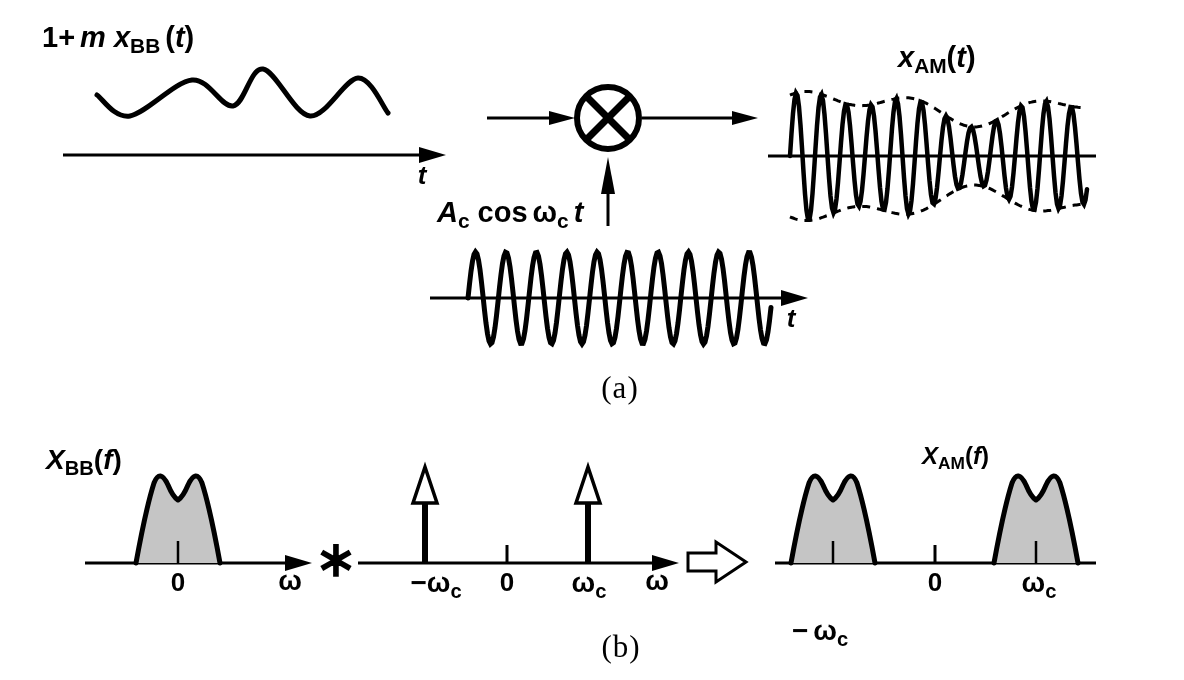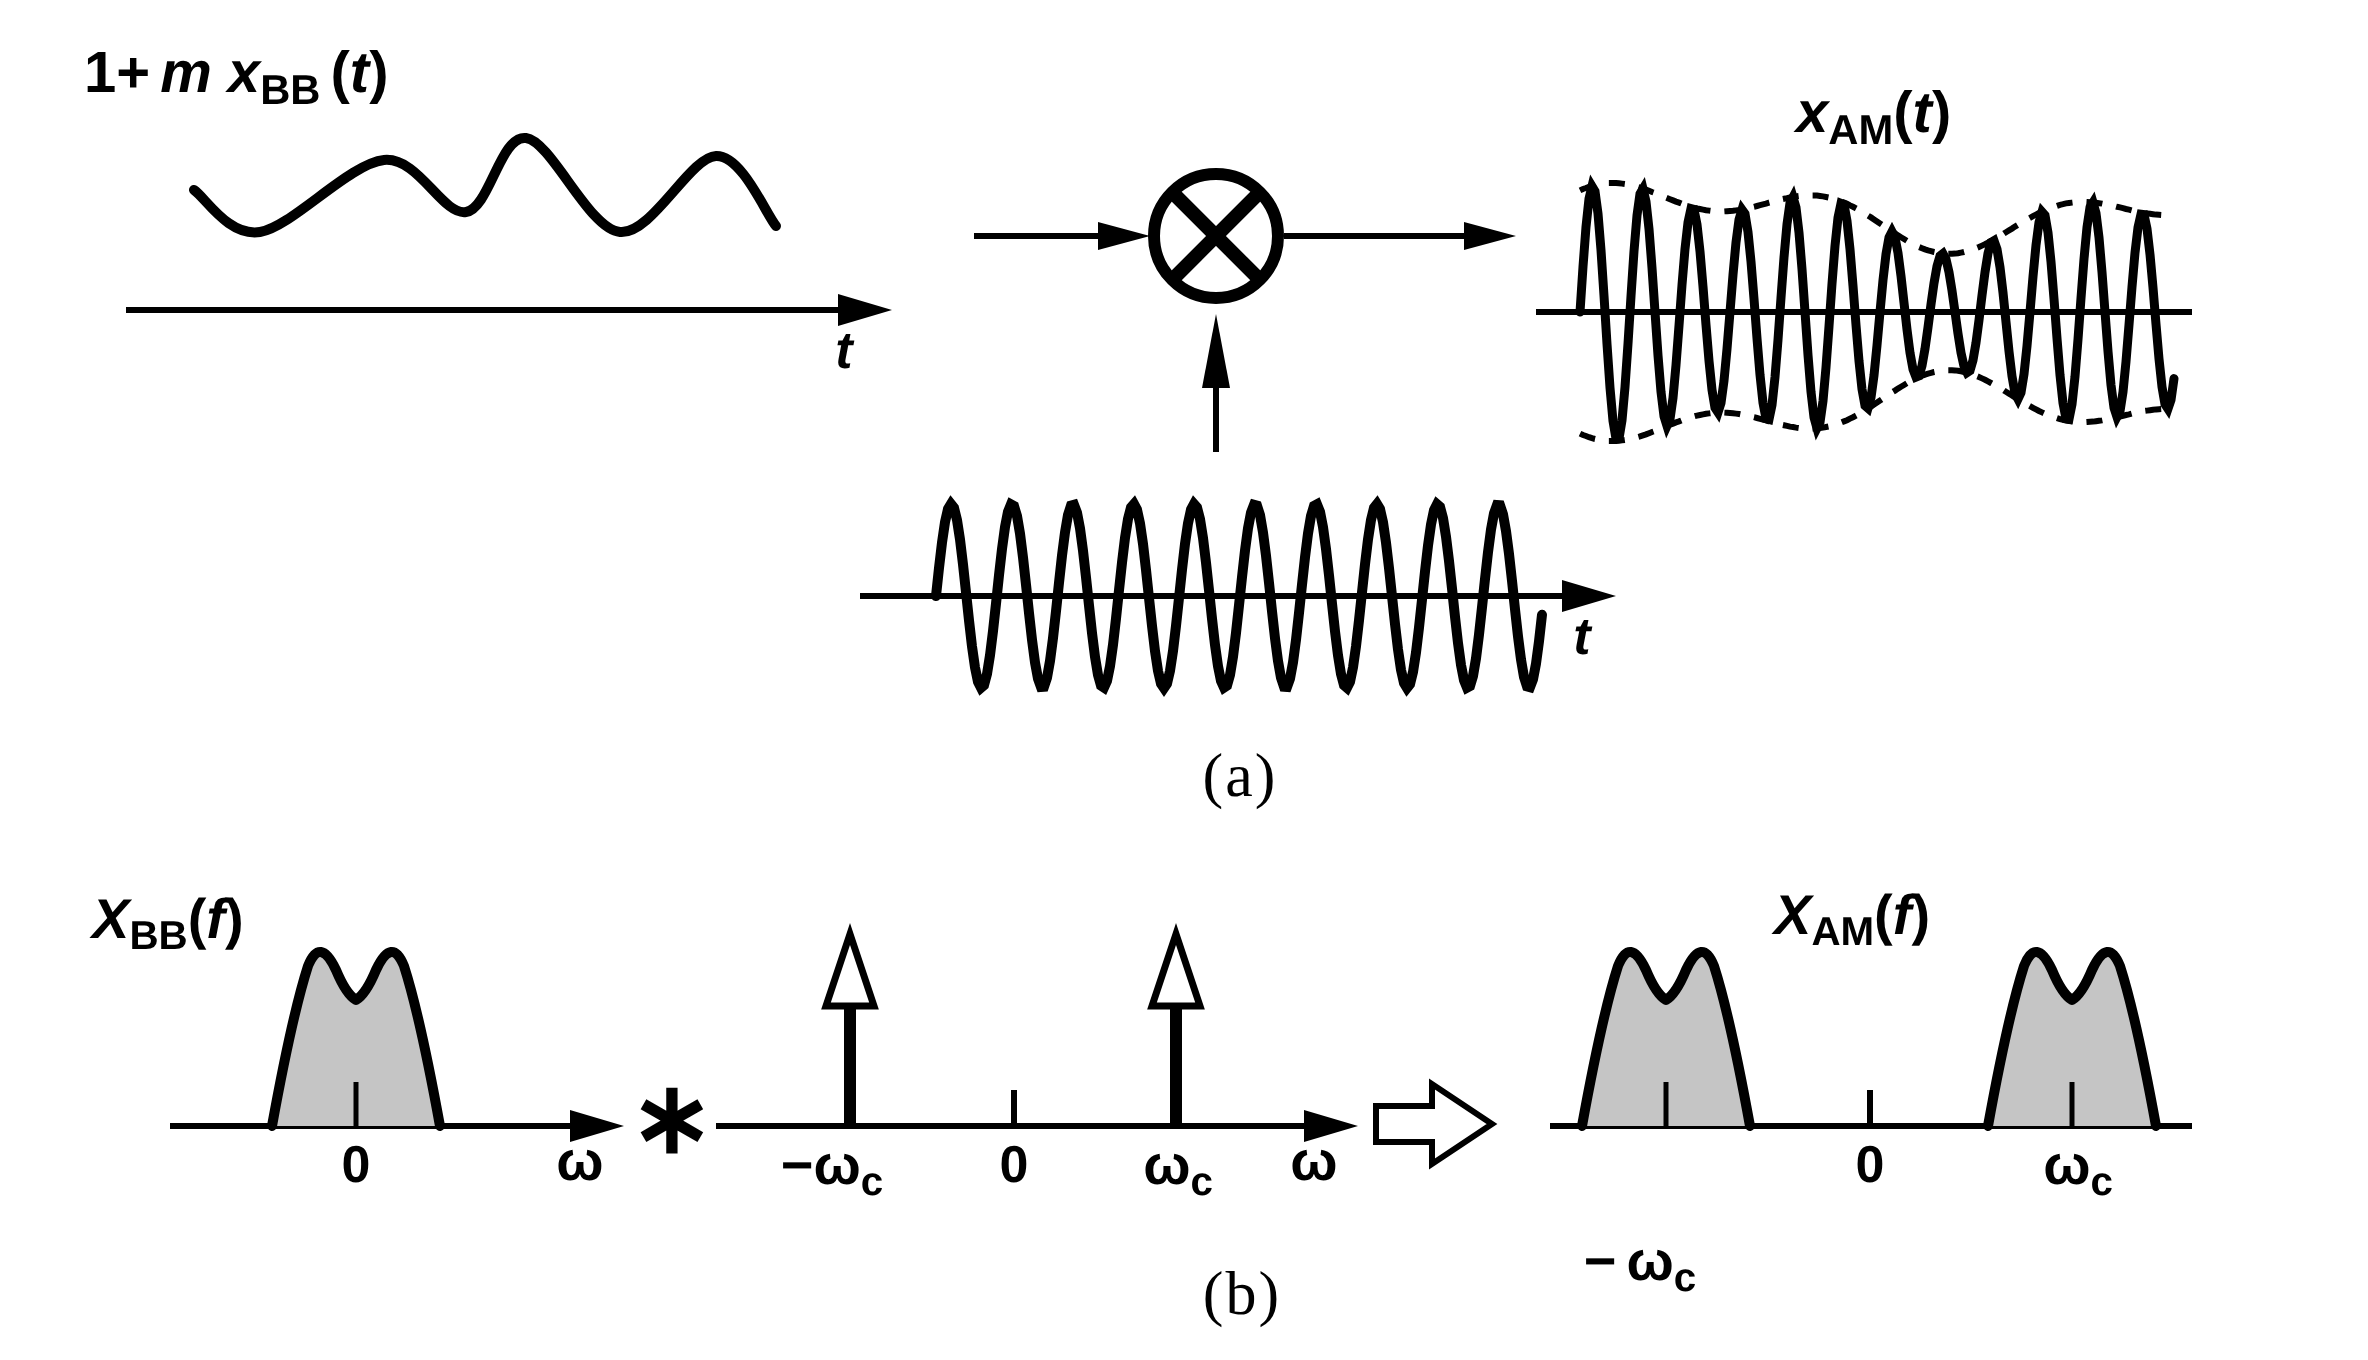--- a/index.html
+++ b/index.html
@@ -106,20 +106,23 @@
   </svg>
 
   <div class="lbl" style="left:42px;top:23px;">
     <span>1+</span><span class="it ml2">m x</span><sub>BB</sub><span class="ml2">(</span><span class="it">t</span><span>)</span>
   </div>
 
   <div class="lbl tax ctr" style="left:422px;top:162px;">
     <span>t</span>
   </div>
 
+  <div class="lbl" style="left:437px;top:198px;">
+    <span class="it">A</span><sub>c</sub><span class="ml">cos</span><span class="ml2">ω</span><sub>c</sub><span class="it ml2">t</span>
+  </div>
 
   <div class="lbl tax ctr" style="left:791px;top:305px;">
     <span>t</span>
   </div>
 
   <div class="lbl" style="left:898px;top:43px;">
     <span class="it">x</span><sub>AM</sub><span>(</span><span class="it">t</span><span>)</span>
   </div>
 
   <div class="lbl tax ctr" style="left:1124px;top:163px;">
@@ -139,37 +142,37 @@
   </div>
 
   <div class="lbl om ctr" style="left:290px;top:567px;">
     <span>ω</span>
   </div>
 
   <div class="lbl ast ctr" style="left:336px;top:534px;">
     <span>∗</span>
   </div>
 
-  <div class="lbl om ctr" style="left:416px;top:569px;">
+  <div class="lbl om ctr" style="left:436px;top:569px;">
     <span>−</span><span>ω</span><sub>c</sub>
   </div>
 
   <div class="lbl zero ctr" style="left:507px;top:569px;">
     <span>0</span>
   </div>
 
   <div class="lbl om ctr" style="left:589px;top:569px;">
     <span>ω</span><sub>c</sub>
   </div>
 
   <div class="lbl om ctr" style="left:657px;top:567px;">
     <span>ω</span>
   </div>
 
-  <div class="lbl" style="left:887px;top:444px;font-size:28px;">
+  <div class="lbl" style="left:922px;top:444px;font-size:24px;">
     <span class="it">X</span><sub>AM</sub><span>(</span><span class="it">f</span><span>)</span>
   </div>
 
   <div class="lbl om ctr" style="left:820px;top:569px;margin-top:48px;">
     <span>−</span><span class="ml2">ω</span><sub>c</sub>
   </div>
 
   <div class="lbl zero ctr" style="left:935px;top:569px;">
     <span>0</span>
   </div>

